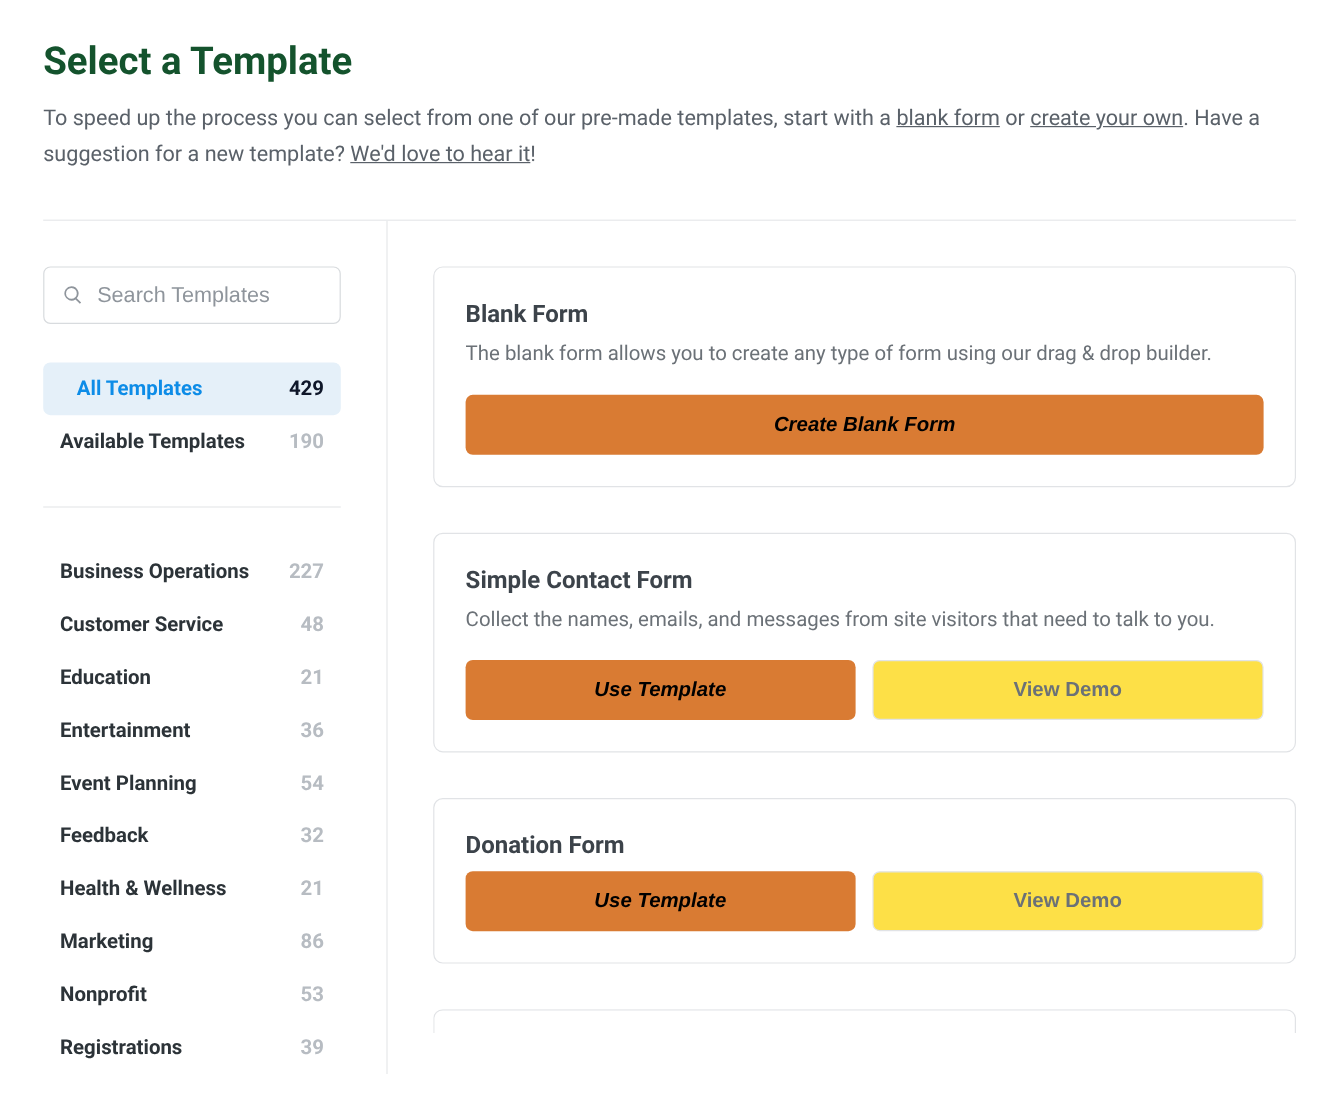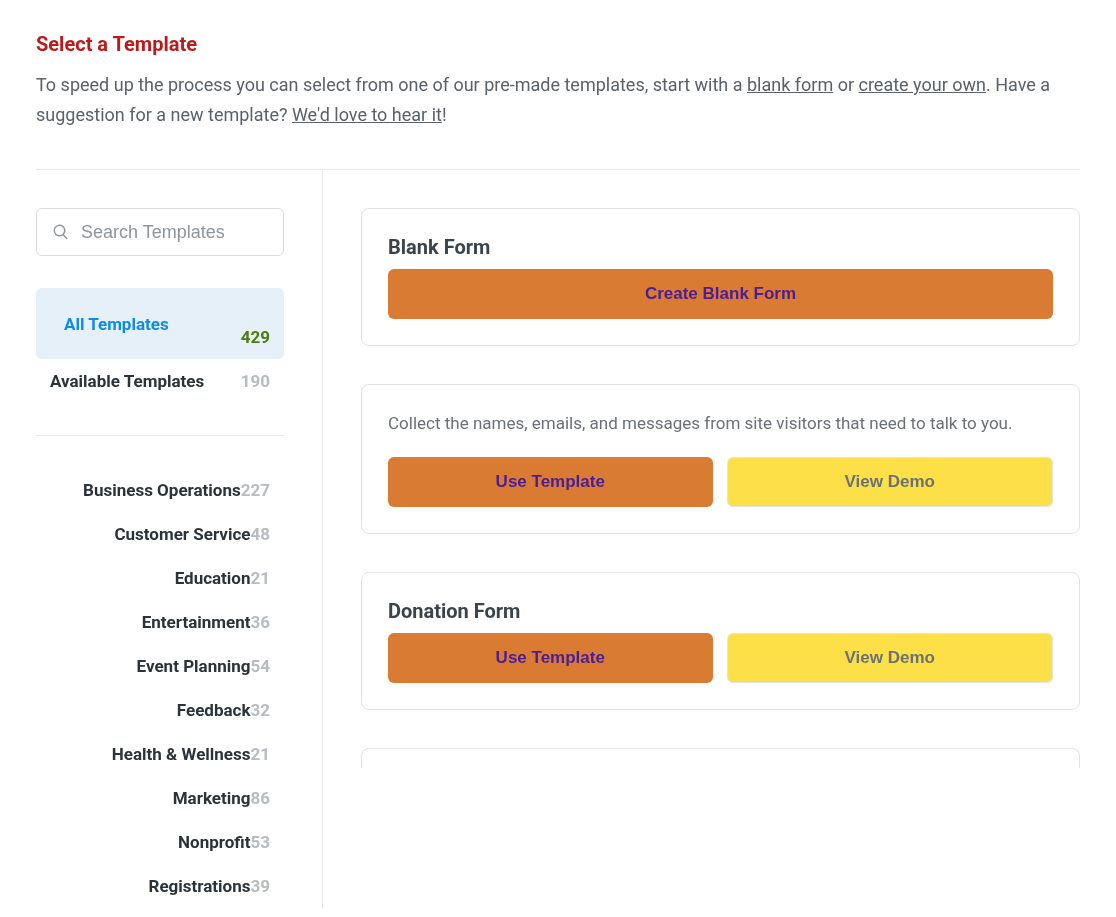--- a/index.html
+++ b/index.html
@@ -8,23 +8,23 @@
       padding: 0;
     }
     body {
       font-family: -apple-system, BlinkMacSystemFont, "Segoe UI", Roboto, Helvetica, Arial, sans-serif;
       background: #fff;
       color: #3c434a;
       width: 1116px;
       padding: 32px 36px;
     }
     .page-title {
-      font-size: 20px;
-      font-weight: 700;
-      color: #b91c1c;
+      font-size: 32px;
+      font-weight: 700;
+      color: #14532d;
       margin-bottom: 14px;
     }
     .page-subtitle {
       font-size: 18px;
       color: #5a6169;
       line-height: 1.65;
       margin-bottom: 40px;
     }
     .page-subtitle a {
       color: #5a6169;
@@ -90,35 +90,33 @@
     .group-item .count, .cat-item .count {
       color: #b7bcc2;
       font-weight: 700;
     }
     .group-item.active {
       background: #e5f0f9;
       color: #0d8ce7;
       padding-left: 28px;
     }
     .group-item.active .count {
-      color: #4d7c0f;
-      margin-top: 27px;
+      color: #0f172a;
     }
     .sidebar-divider {
       border: none;
       border-top: 1px solid #e6e8ea;
       margin: 0 38px 32px 0;
     }
     .cat-list {
       list-style: none;
       padding-right: 38px;
     }
     .cat-item {
       padding: 12px 14px;
-      justify-content: flex-end;
     }
     .main {
       flex: 1;
       padding: 38px 0 0 38px;
     }
     .card {
       border: 1px solid #e1e3e6;
       border-radius: 8px;
       padding: 26px 26px;
       margin-bottom: 38px;
@@ -146,21 +144,22 @@
       border-radius: 6px;
       font-size: 17px;
       font-weight: 700;
       cursor: pointer;
       display: flex;
       align-items: center;
       justify-content: center;
     }
     .btn-primary {
       background: #d97b33;
-      color: #4c1d95;
+      color: #000000;
+      font-style: italic;
     }
     .btn-primary.full {
       width: 100%;
     }
     .btn-secondary {
       background: #fde047;
       color: #6b7177;
       border: 1px solid #e1e3e6;
     }
   </style>
@@ -236,25 +235,27 @@
         <li class="cat-item">
           <span>Registrations</span>
           <span class="count">39</span>
         </li>
       </ul>
   </aside>
 
   <main class="main" id="main">
       <div class="card">
         <h2 class="card-title">Blank Form</h2>
+        <p class="card-desc">The blank form allows you to create any type of form using our drag &amp; drop builder.</p>
         <div class="card-actions">
           <button class="btn btn-primary full">Create Blank Form</button>
         </div>
       </div>
       <div class="card">
+        <h2 class="card-title">Simple Contact Form</h2>
         <p class="card-desc">Collect the names, emails, and messages from site visitors that need to talk to you.</p>
         <div class="card-actions">
           <button class="btn btn-primary">Use Template</button>
           <button class="btn btn-secondary">View Demo</button>
         </div>
       </div>
       <div class="card">
         <h2 class="card-title">Donation Form</h2>
         <div class="card-actions">
           <button class="btn btn-primary">Use Template</button>

